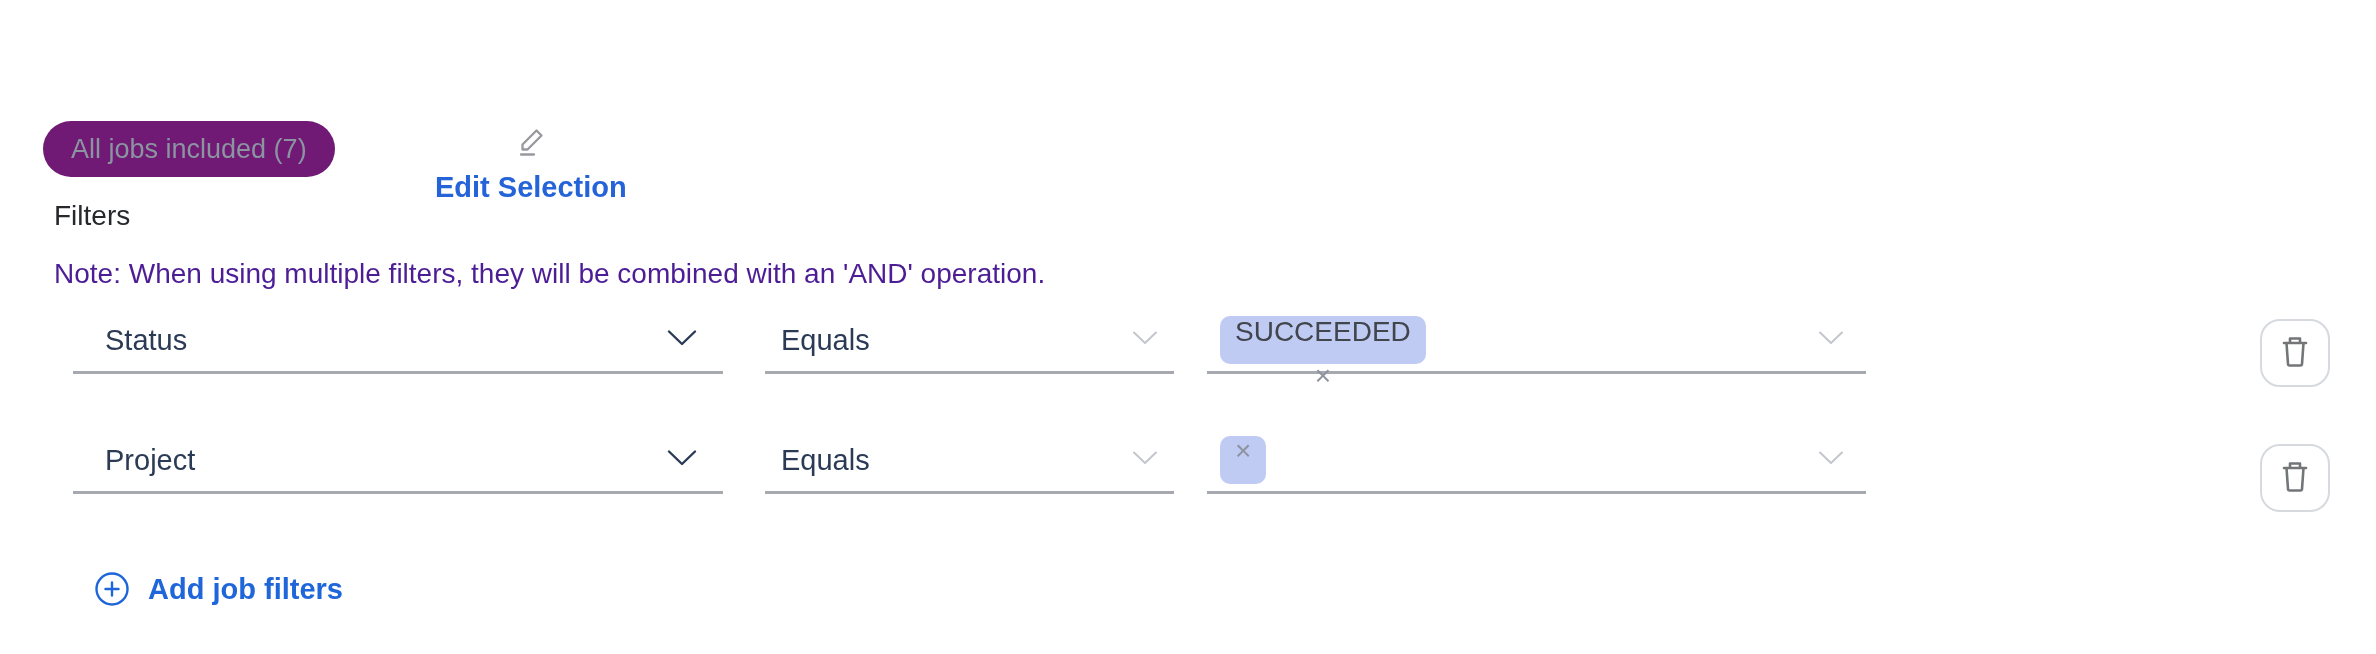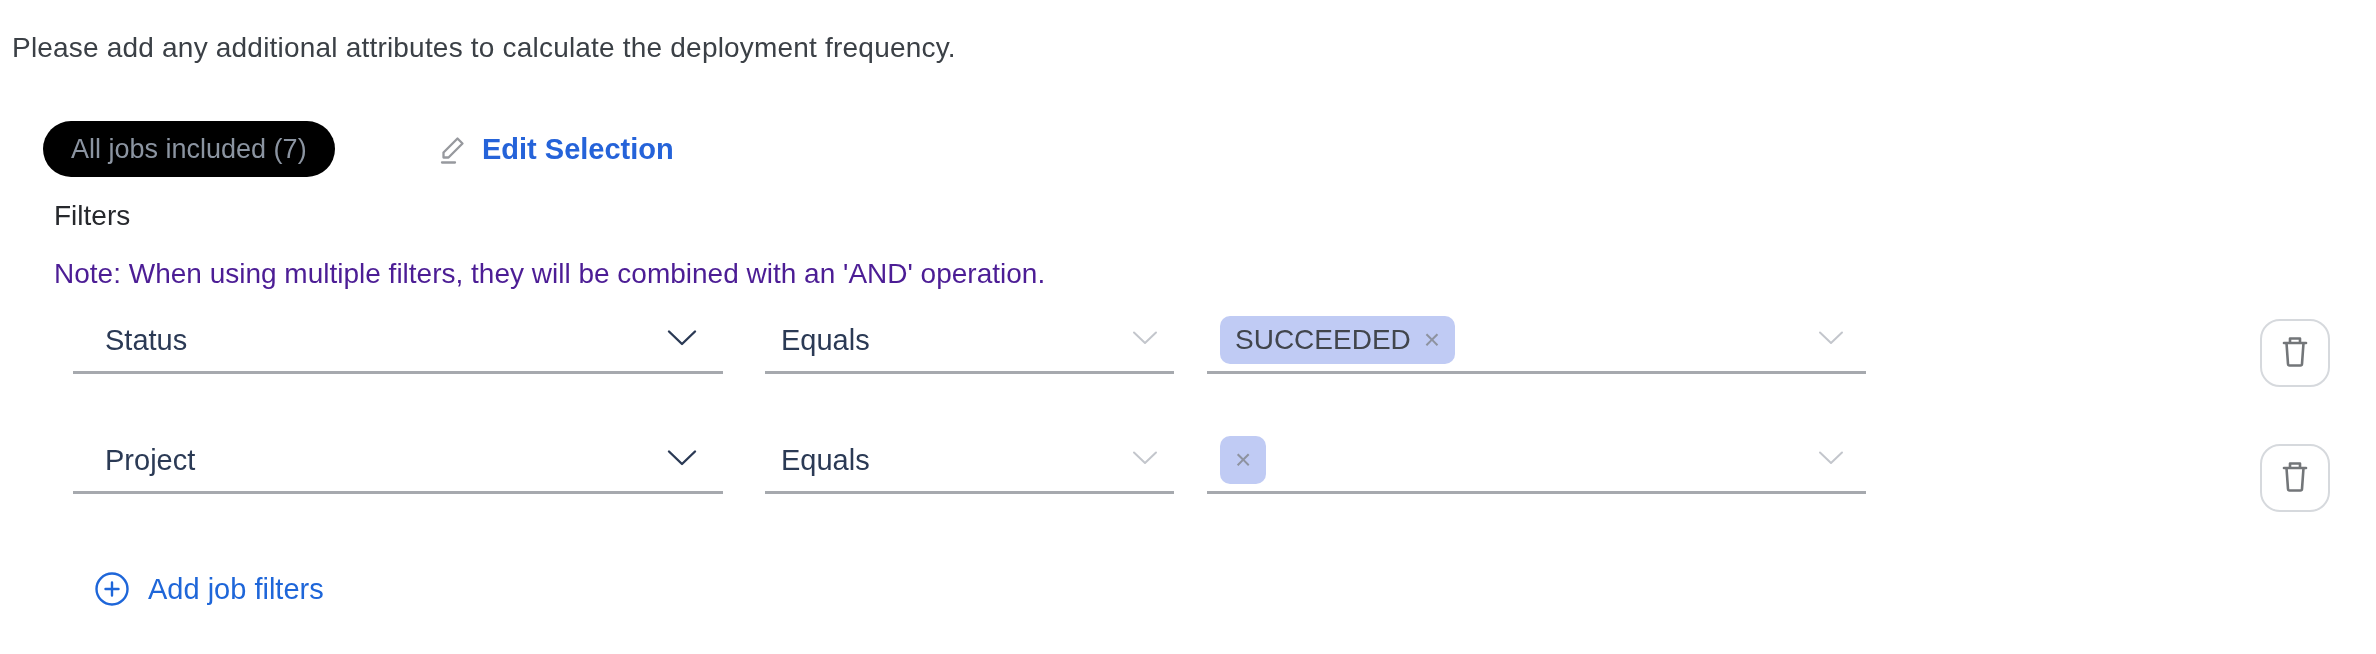--- a/index.html
+++ b/index.html
@@ -15,32 +15,33 @@
   .intro {
     position:absolute; left:12px; top:32px;
     font-size:28px; color:#3b4046; letter-spacing:.2px;
   }
 
   .jobs-badge {
     position:absolute; left:43px; top:121px;
     height:56px; line-height:56px;
     padding:0 28px;
     border-radius:28px;
-    background:#000000;
+    background:#701a75;
     color:#8b94a1;
     font-size:27px;
   }
 
   .edit-btn {
     position:absolute; left:435px; top:124px;
     height:50px;
     display:inline-flex; align-items:center; gap:13px;
     background:none; border:none; cursor:pointer;
     color:#2563d9; font-size:29px; font-weight:600;
     font-family:"Liberation Sans", sans-serif;
+    flex-direction:column;
   }
   .edit-btn svg { display:block; }
 
   .filters-heading {
     position:absolute; left:54px; top:200px;
     font-size:28px; font-weight:400; color:#26282c;
   }
 
   .filters-note {
     position:absolute; left:54px; top:258px;
@@ -72,21 +73,21 @@
   }
   .select-attr  .chev { right:26px; }
   .select-op    .chev { right:16px; }
   .select-value .chev { right:22px; }
 
   .tag {
     position:absolute; left:13px; top:50%; transform:translateY(-50%);
     display:inline-flex; align-items:center; gap:13px;
     height:48px; padding:0 15px;
     background:#c0cbf4; border-radius:10px;
-    font-size:28px; color:#41454c; white-space:nowrap;
+    font-size:28px; color:#41454c; white-space:nowrap;flex-direction:column;
   }
   .tag-x {
     font-size:28px; color:#8e93a0; line-height:1;
     cursor:pointer; padding-top:1px;
   }
 
   .trash-btn {
     position:absolute; left:2260px;
     width:70px; height:68px;
     background:#ffffff;
@@ -94,31 +95,30 @@
     display:flex; align-items:center; justify-content:center;
     cursor:pointer;
   }
   .row-0 .trash-btn { top:11px; }
   .row-1 .trash-btn { top:16px; }
 
   .add-btn {
     position:absolute; left:93px; top:570px;
     display:inline-flex; align-items:center; gap:17px;
     background:none; border:none; cursor:pointer;
-    color:#1e66d9; font-size:29px; font-weight:400;
+    color:#1e66d9; font-size:29px; font-weight:700;
     font-family:"Liberation Sans", sans-serif;
   }
   .add-btn svg { display:block; }
 </style>
 </head>
 <body>
 
 <div class="page">
 
-  <p class="intro">Please add any additional attributes to calculate the deployment frequency.</p>
 
   <span class="jobs-badge">All jobs included (7)</span>
 
   <button class="edit-btn">
     <span>
       <svg width="34" height="34" viewBox="0 0 34 34" fill="none">
         <path d="M22.5 6.5 L27.5 11.5 L13.5 25.5 H8.5 V20.5 Z" stroke="#97999e" stroke-width="2.3" stroke-linejoin="round"></path>
         <path d="M7 30.5 H20" stroke="#97999e" stroke-width="2.3" stroke-linecap="round"></path>
       </svg>
     </span>

